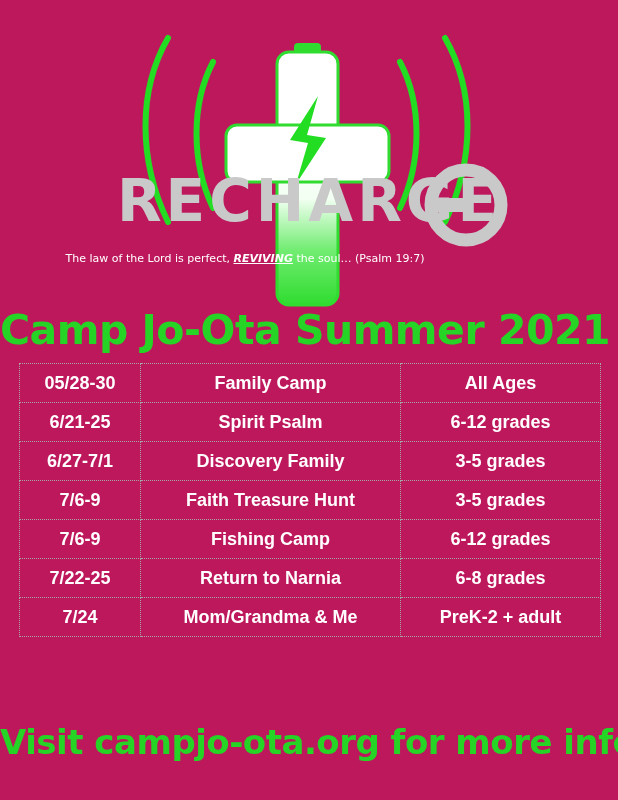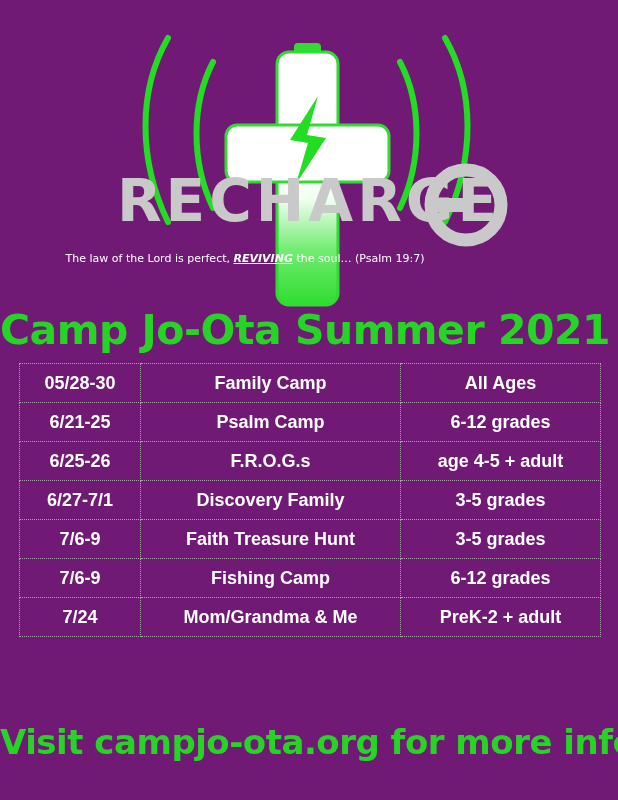--- a/index.html
+++ b/index.html
@@ -8,21 +8,21 @@
     padding: 0;
     background: #7f7f7f;
   }
   body {
     font-family: "Liberation Sans", sans-serif;
   }
   .poster {
     position: relative;
     width: 618px;
     height: 800px;
-    background: #701a75;
+    background: #be185d;
     overflow: hidden;
   }
 
   
   .logo-area {
     position: absolute;
     left: 0;
     top: 0;
     width: 618px;
     height: 310px;
@@ -189,44 +189,44 @@
         <col class="c-age">
       </colgroup>
       <tbody id="schedule-body">
       <tr>
             <td>05/28-30</td>
             <td>Family Camp</td>
             <td>All Ages</td>
           </tr>
           <tr>
             <td>6/21-25</td>
-            <td>Psalm Camp</td>
+            <td>Spirit Psalm</td>
             <td>6-12 grades</td>
-          </tr>
-          <tr>
-            <td>6/25-26</td>
-            <td>F.R.O.G.s</td>
-            <td>age 4-5 + adult</td>
           </tr>
           <tr>
             <td>6/27-7/1</td>
             <td>Discovery Family</td>
             <td>3-5 grades</td>
           </tr>
           <tr>
             <td>7/6-9</td>
             <td>Faith Treasure Hunt</td>
             <td>3-5 grades</td>
           </tr>
           <tr>
             <td>7/6-9</td>
             <td>Fishing Camp</td>
             <td>6-12 grades</td>
           </tr>
           <tr>
+            <td>7/22-25</td>
+            <td>Return to Narnia</td>
+            <td>6-8 grades</td>
+          </tr>
+          <tr>
             <td>7/24</td>
             <td>Mom/Grandma &amp; Me</td>
             <td>PreK-2 + adult</td>
           </tr>
         </tbody>
     </table>
   </div>
 
   <div class="footer">Visit campjo-ota.org for more info</div>
 

